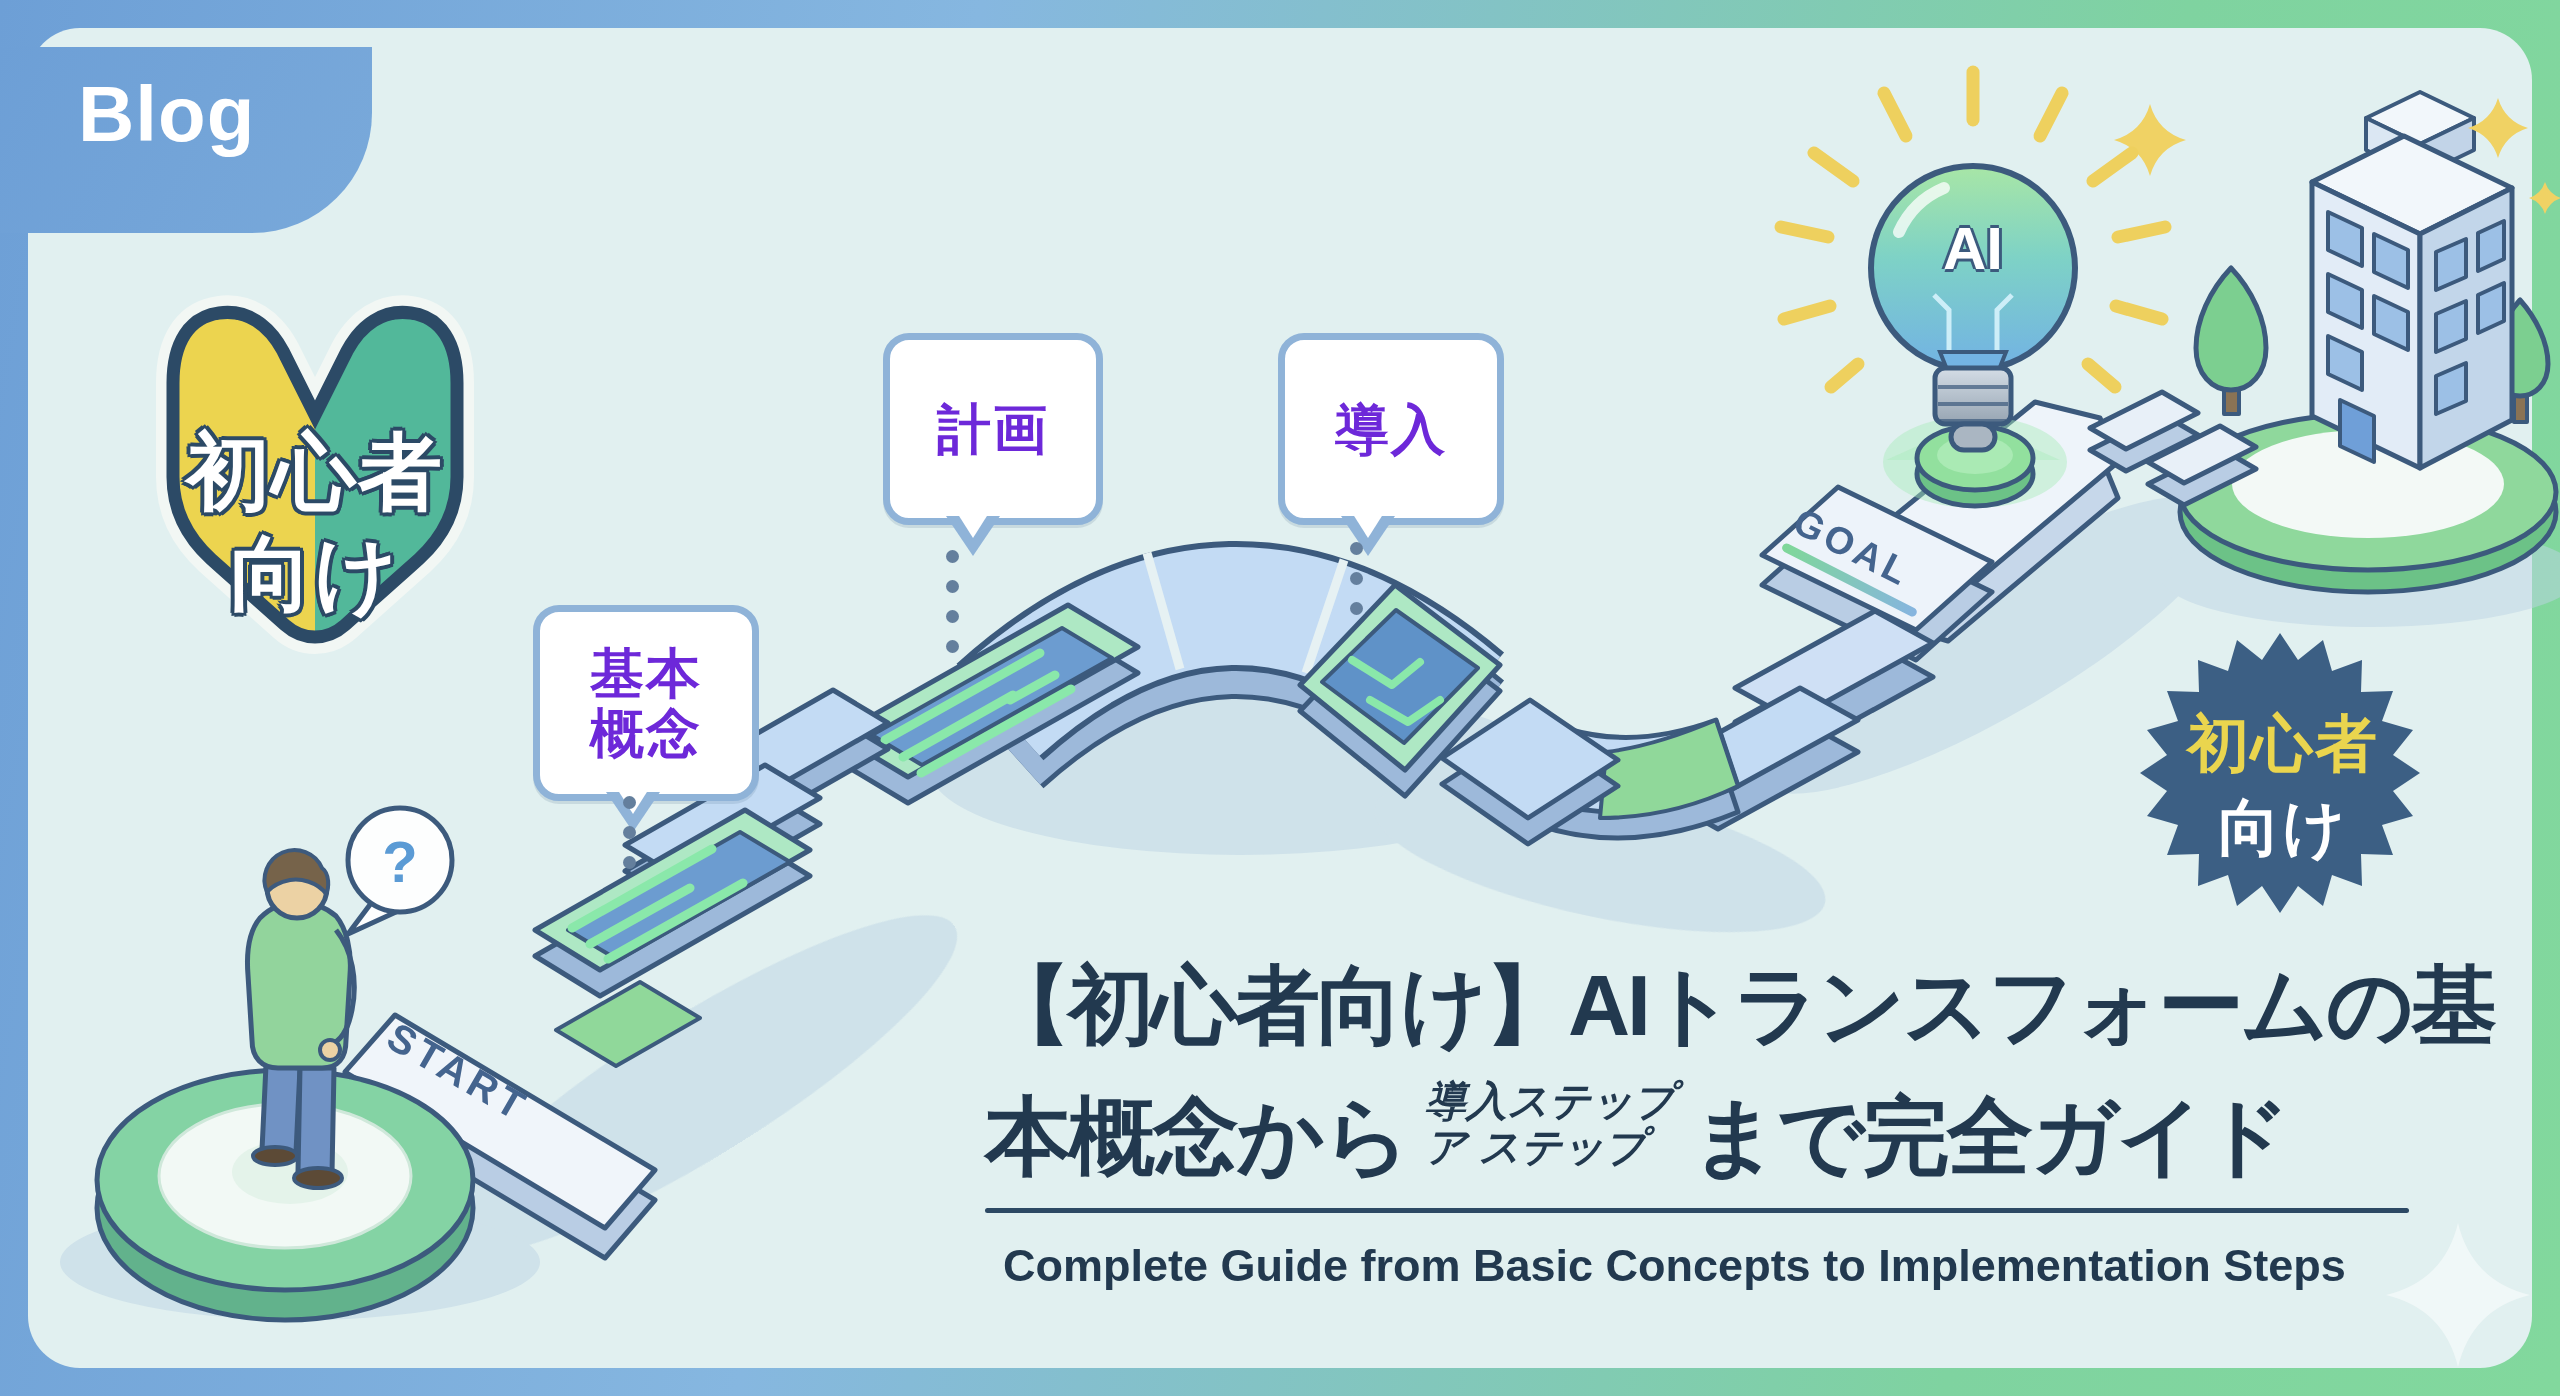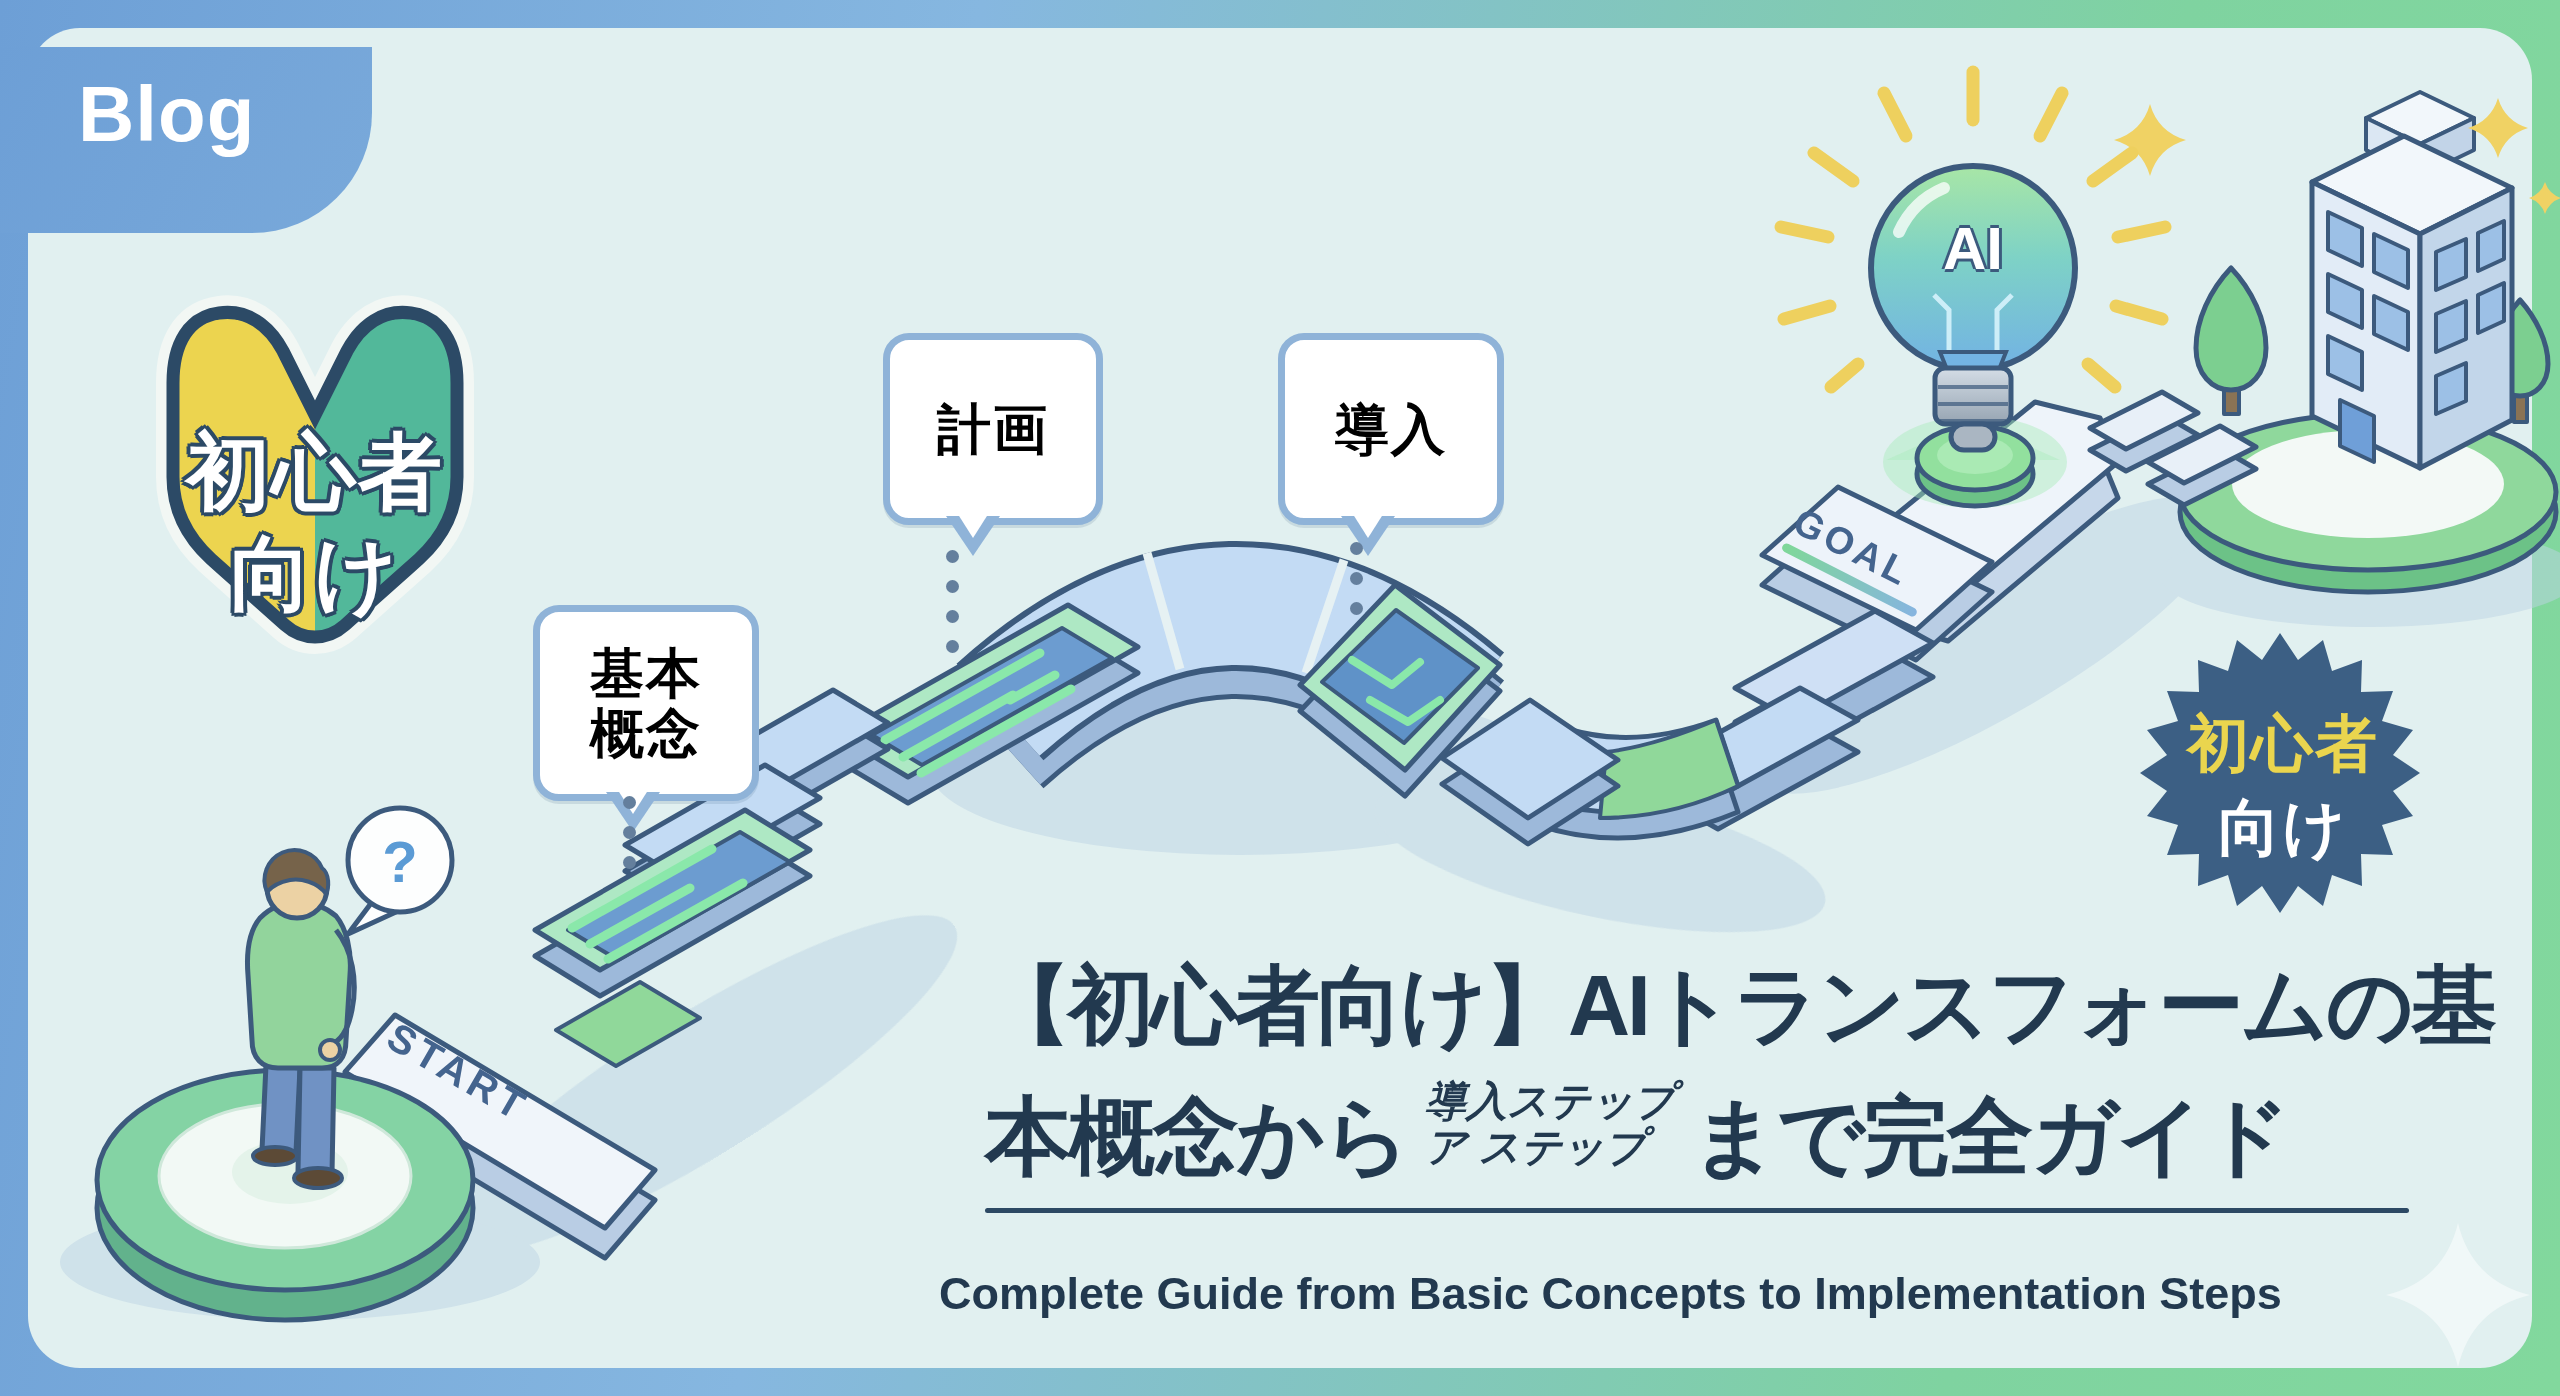--- a/index.html
+++ b/index.html
@@ -17,21 +17,21 @@
   .blog-label{position:absolute;left:78px;top:22px;font-size:78px;font-weight:800;color:#ffffff;letter-spacing:1px;}
 
   
   .stroke-text{color:#ffffff;font-weight:900;text-align:center;
     text-shadow:-4px 0 #2c4a66,4px 0 #2c4a66,0 -4px #2c4a66,0 4px #2c4a66,
     -3px -3px #2c4a66,3px 3px #2c4a66,-3px 3px #2c4a66,3px -3px #2c4a66;}
 
   
   .bubble{position:absolute;background:#ffffff;border:7px solid #8fb3d8;border-radius:26px;
     display:flex;align-items:center;justify-content:center;box-shadow:0 3px 0 rgba(90,120,150,.18);}
-  .bubble-text{font-weight:900;font-size:54px;color:#000000;white-space:pre-line;text-align:center;line-height:1.12;letter-spacing:2px;}
+  .bubble-text{font-weight:900;font-size:54px;color:#6d28d9;white-space:pre-line;text-align:center;line-height:1.12;letter-spacing:2px;}
   .tail-outer{position:absolute;bottom:-38px;width:0;height:0;border:27px solid transparent;border-top:40px solid #8fb3d8;border-bottom:0;}
   .tail-inner{position:absolute;bottom:-20px;width:0;height:0;border:19px solid transparent;border-top:30px solid #ffffff;border-bottom:0;}
   .dots{position:absolute;display:flex;flex-direction:column;gap:17px;}
   .dot{width:13px;height:13px;border-radius:50%;background:#647f9d;}
 
   
   .path-label{position:absolute;font-weight:800;color:#44648e;}
   .goal-stripe{width:150px;height:9px;border-radius:5px;margin-top:4px;
     background:linear-gradient(to right,#7fd898,#86b4e0);}
 
@@ -46,21 +46,21 @@
   .ribbon-text2{position:absolute;left:0;top:178px;width:100%;text-align:center;
     font-size:62px;font-weight:900;color:#ffffff;letter-spacing:2px;}
 
   
   .title-block{position:absolute;left:985px;top:948px;width:1530px;color:#22394f;}
   .t-line1{font-size:86px;font-weight:900;letter-spacing:-3px;white-space:nowrap;}
   .t-line2{display:flex;align-items:flex-start;margin-top:14px;white-space:nowrap;}
   .t-big{font-size:86px;font-weight:900;letter-spacing:-2px;}
   .t-stack{font-size:41px;font-weight:800;line-height:1.12;margin:0 16px;font-style:italic;}
   .divider{position:absolute;left:985px;top:1208px;width:1424px;height:5px;background:#2c4964;border-radius:3px;}
-  .subtitle{position:absolute;left:939px;top:1240px;font-size:45px;font-weight:700;color:#22394f;margin-top:28px;}
+  .subtitle{position:absolute;left:1003px;top:1240px;font-size:45px;font-weight:700;color:#22394f;}
 
   .qmark{position:absolute;left:370px;top:828px;width:60px;text-align:center;
     font-size:58px;font-weight:800;color:#5b9bd5;}
 </style>
 </head>
 <body>
 
 <div class="frame">
   <div class="panel"></div>
 

